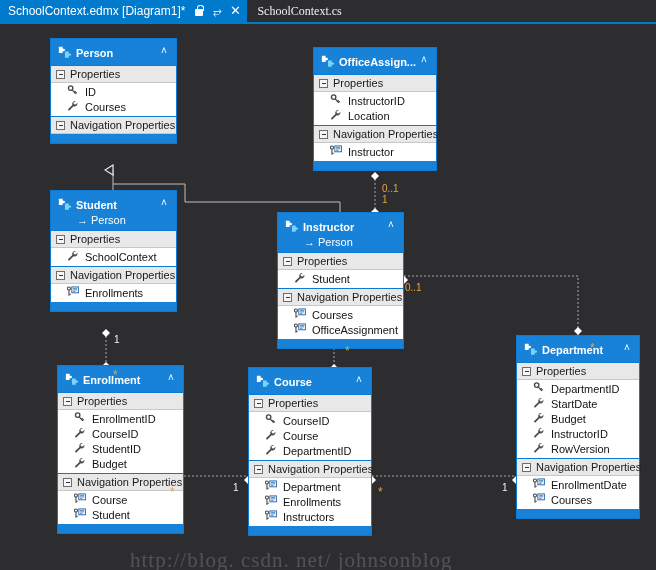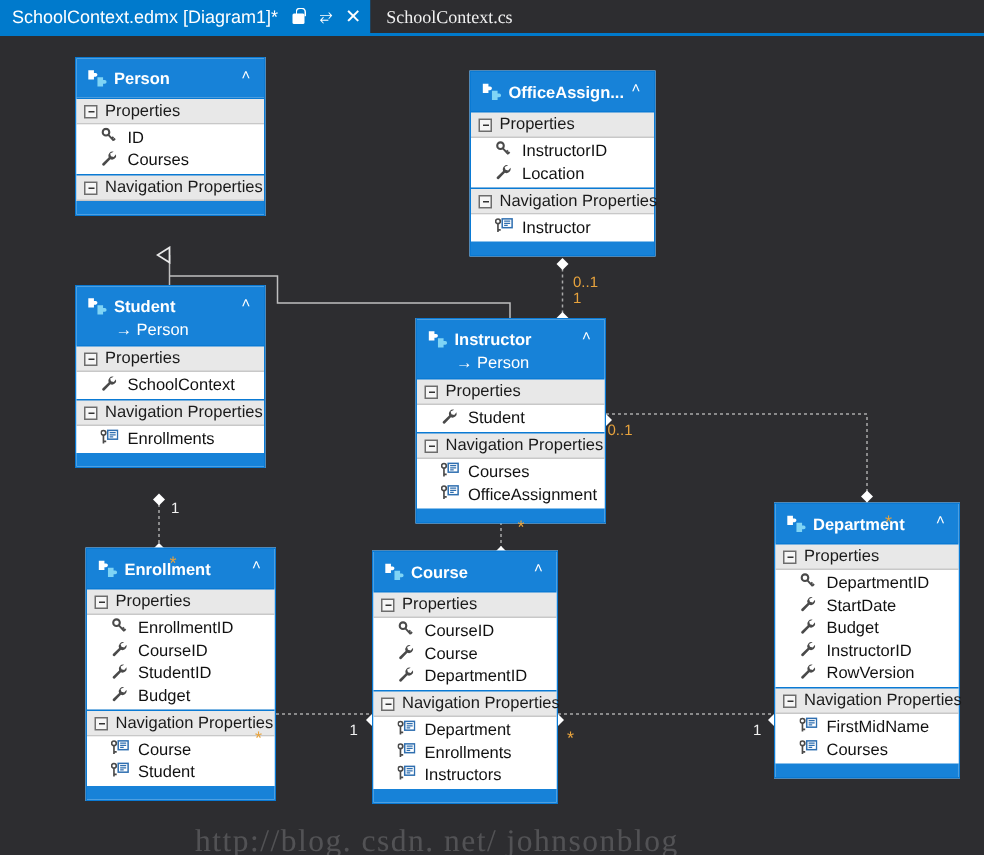--- a/index.html
+++ b/index.html
@@ -655,21 +655,21 @@
             <span>Navigation Properties</span>
           </div>
           <div class="rows">
             <div class="row">
               <span class="ricon"><svg viewBox="0 0 13 12" width="12" height="11">
                   <rect x="5.2" y="1" width="7.2" height="6.4" fill="#ffffff" stroke="#2f6fb0" stroke-width="1.1"></rect>
                   <path d="M6.6 2.6 h4.4 M6.6 4.2 h4.4 M6.6 5.8 h2.6" stroke="#2f6fb0" stroke-width="0.9"></path>
                   <circle cx="2.1" cy="2.8" r="1.7" fill="none" stroke="#4a4a4a" stroke-width="1.2"></circle>
                   <path d="M2.1 4.5 L2.1 10.6 M2.1 9 l2 0" stroke="#4a4a4a" stroke-width="1.2" fill="none"></path>
                 </svg></span>
-              <span>FirstMidName</span>
+              <span>EnrollmentDate</span>
             </div>
             <div class="row">
               <span class="ricon"><svg viewBox="0 0 13 12" width="12" height="11">
                   <rect x="5.2" y="1" width="7.2" height="6.4" fill="#ffffff" stroke="#2f6fb0" stroke-width="1.1"></rect>
                   <path d="M6.6 2.6 h4.4 M6.6 4.2 h4.4 M6.6 5.8 h2.6" stroke="#2f6fb0" stroke-width="0.9"></path>
                   <circle cx="2.1" cy="2.8" r="1.7" fill="none" stroke="#4a4a4a" stroke-width="1.2"></circle>
                   <path d="M2.1 4.5 L2.1 10.6 M2.1 9 l2 0" stroke="#4a4a4a" stroke-width="1.2" fill="none"></path>
                 </svg></span>
               <span>Courses</span>
             </div>

